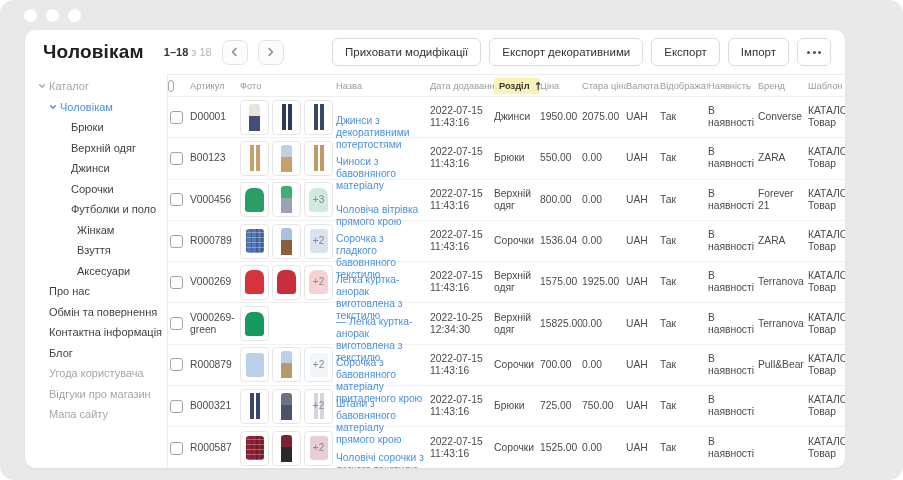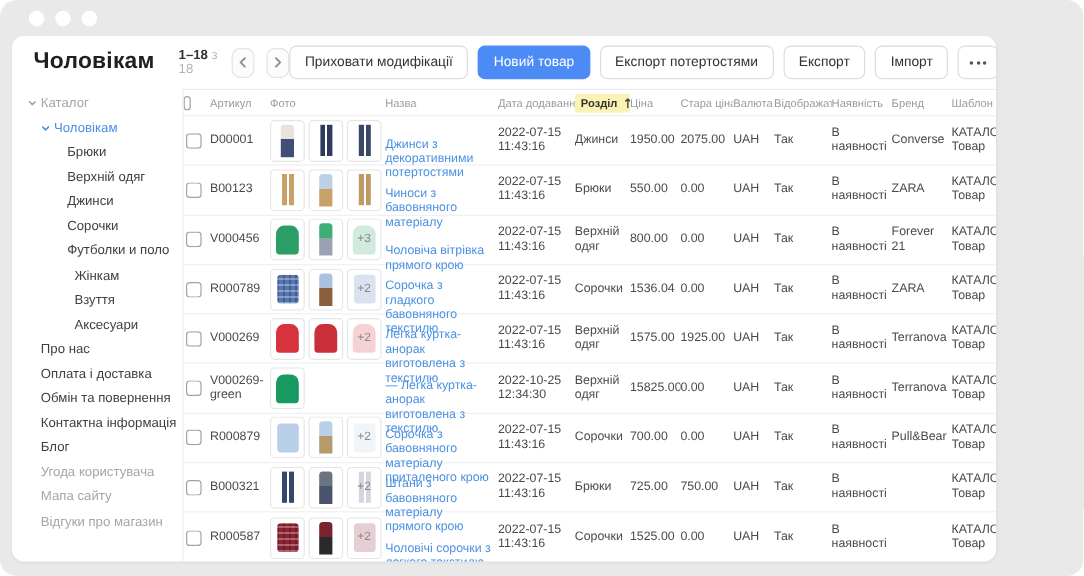--- a/index.html
+++ b/index.html
@@ -7,21 +7,21 @@
   body { font-family:"Liberation Sans", sans-serif; }
 
   .screen { position:relative; width:903px; height:480px; background:#e9e9e9;
             border-radius:14px; overflow:hidden; }
 
   
   .titlebar { height:30px; display:flex; align-items:center; padding-left:24px; gap:9px; }
   .dot { width:13px; height:13px; border-radius:50%; background:#fff; }
 
   
-  .card { position:absolute; left:10px; top:30px; width:820px; height:438px;
+  .card { position:absolute; left:25px; top:30px; width:820px; height:438px;
           background:#fff; border-radius:10px; overflow:hidden;
           box-shadow:0 1px 3px rgba(0,0,0,.05); display:flex; flex-direction:column; }
 
   .card-header { height:44px; display:flex; align-items:center; padding:0 14px 0 18px; flex:none; }
   .page-title { font-size:19px; font-weight:700; color:#202020; letter-spacing:.2px; }
   .pagination { display:flex; align-items:center; margin-left:20px; gap:8px; }
   .pag-text { font-size:11px; }
   .pag-range { font-weight:700; color:#333; }
   .pag-of { color:#b5b5b5; font-weight:400; margin-left:3px; }
   .nav-btn { width:26px; height:25px; border:1px solid #e3e3e3; background:#fcfcfc;
@@ -108,22 +108,21 @@
             </svg>
         </span>
         <span class="nav-btn">
           <svg width="9" height="10" viewBox="0 0 9 10" fill="none" stroke="currentColor" stroke-width="1.6" stroke-linecap="round" stroke-linejoin="round">
               <path d="M3 1.5 6.5 5 3 8.5"></path>
             </svg>
         </span>
       </div>
       <div class="toolbar">
         <button class="btn">Приховати модифікації</button>
-        <button class="btn primary">Новий товар</button>
-        <button class="btn">Експорт потертостями</button>
+        <button class="btn">Експорт декоративними</button>
         <button class="btn">Експорт</button>
         <button class="btn">Імпорт</button>
         <button class="btn more" aria-label="more">
           <i></i>
             <i></i>
             <i></i>
         </button>
       </div>
     </div>
 
@@ -172,45 +171,41 @@
           <div class="side-item lvl3">
 
     <span class="lbl">Аксесуари</span>
   </div>
           <div class="side-item lvl2">
 
     <span class="lbl">Про нас</span>
   </div>
           <div class="side-item lvl2">
 
-    <span class="lbl">Оплата і доставка</span>
+    <span class="lbl">Обмін та повернення</span>
   </div>
           <div class="side-item lvl2">
 
-    <span class="lbl">Обмін та повернення</span>
+    <span class="lbl">Контактна інформація</span>
   </div>
           <div class="side-item lvl2">
 
-    <span class="lbl">Контактна інформація</span>
-  </div>
-          <div class="side-item lvl2">
-
     <span class="lbl">Блог</span>
   </div>
           <div class="side-item lvl2 muted">
 
     <span class="lbl">Угода користувача</span>
   </div>
           <div class="side-item lvl2 muted">
 
+    <span class="lbl">Відгуки про магазин</span>
+  </div>
+          <div class="side-item lvl2 muted">
+
     <span class="lbl">Мапа сайту</span>
-  </div>
-          <div class="side-item lvl2 muted">
-
-    <span class="lbl">Відгуки про магазин</span>
   </div>
         </nav>
 
       <div class="main">
         <div class="grid-row thead">
           <div class="th cb">
               <span class="checkbox" style="width:12px;height:12px;"></span>
             </div>
           <div class="th">Артикул</div>
           <div class="th">Фото</div>

